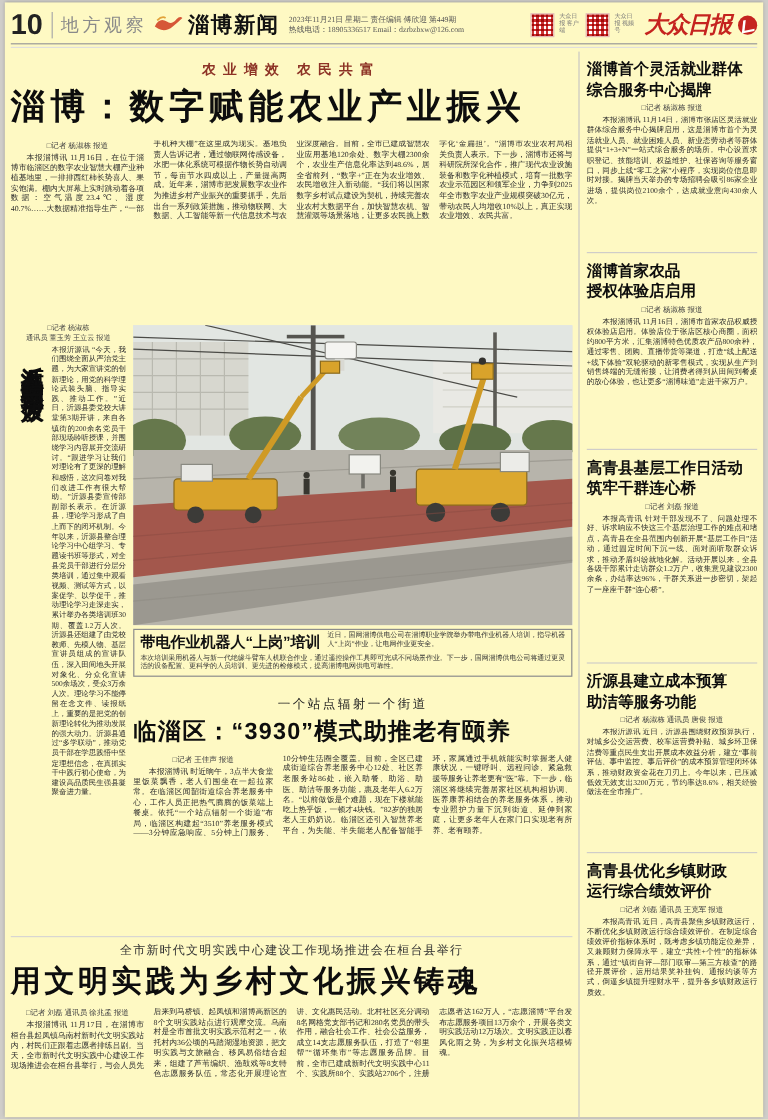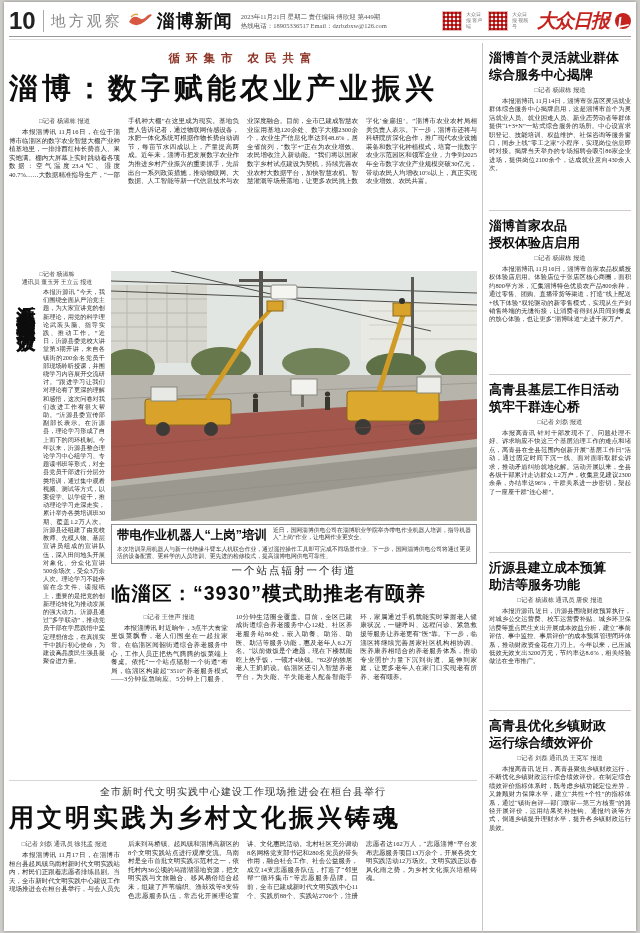--- a/index.html
+++ b/index.html
@@ -1,17 +1,17 @@
 <!DOCTYPE html>
 <html><head>
 <meta charset="utf-8">
 <style>
   html,body{margin:0;padding:0;}
   body{background:#cfcdc9;font-family:"Liberation Serif","DejaVu Serif",serif;}
-  .sheet{position:relative;width:632px;height:929px;margin:2px auto;background:#ffffff;
+  .sheet{position:relative;width:632px;height:929px;margin:2px auto;background:#fef9c3;
          box-shadow:0 0 3px rgba(0,0,0,.35);padding:4px 5px;box-sizing:border-box;color:#222;}
   
   .hdr{display:flex;align-items:center;height:30px;border-bottom:1px solid #999;}
   .pageno{font-family:"Liberation Sans",sans-serif;font-size:24px;font-weight:bold;color:#222;line-height:1;}
   .hdr-div{width:1px;height:22px;background:#aaa;margin:0 7px;}
   .sec-name{font-family:Liberation Serif, serif;font-size:15px;color:#8a8a8a;letter-spacing:3px;text-align:right;}
   .logo-swirl{margin:0 4px;}
   .ed-name{font-family:"Liberation Sans",sans-serif;font-size:18px;font-weight:bold;color:#111;letter-spacing:1px;}
   .hdr-meta{font-size:6.5px;color:#555;line-height:9px;margin-left:8px;white-space:nowrap;}
   .hdr-right{margin-left:auto;display:flex;align-items:center;gap:4px;}
@@ -100,21 +100,21 @@
       <span class="emblem"></span>
     </span>
   </div>
   <div class="hdr-sub"></div>
 
   <div class="grid">
 
     <div class="left">
 
       <div>
-        <div class="kick a1-kick">循环集市  农民共富</div>
+        <div class="kick a1-kick">农业增效  农民共富</div>
         <div class="hl a1-hl">淄博：数字赋能农业产业振兴</div>
         <div class="cols4 a1-body">
           <p class="byline">□记者 杨淑栋 报道</p>
           <p class="btxt">本报淄博讯 11月16日，在位于淄博市临淄区的数字农业智慧大棚产业种植基地里，一排排西红柿长势喜人、果实饱满。棚内大屏幕上实时跳动着各项数据：空气温度23.4℃、湿度40.7%……大数据精准指导生产，“一部手机种大棚”在这里成为现实。基地负责人告诉记者，通过物联网传感设备，水肥一体化系统可根据作物长势自动调节，每亩节水四成以上，产量提高两成。近年来，淄博市把发展数字农业作为推进乡村产业振兴的重要抓手，先后出台一系列政策措施，推动物联网、大数据、人工智能等新一代信息技术与农业深度融合。目前，全市已建成智慧农业应用基地120余处、数字大棚2300余个，农业生产信息化率达到48.6%，居全省前列，“数字+”正在为农业增效、农民增收注入新动能。“我们将以国家数字乡村试点建设为契机，持续完善农业农村大数据平台，加快智慧农机、智慧灌溉等场景落地，让更多农民挑上数字化‘金扁担’。”淄博市农业农村局相关负责人表示。下一步，淄博市还将与科研院所深化合作，推广现代农业设施装备和数字化种植模式，培育一批数字农业示范园区和领军企业，力争到2025年全市数字农业产业规模突破30亿元，带动农民人均增收10%以上，真正实现农业增效、农民共富。</p>
         </div>
       </div>
 
       <div class="band">
         <div class="strip">
           <p class="byline">□记者 杨淑栋</p>
@@ -212,21 +212,21 @@
           </svg>
 
           <div class="cap">
             <div class="cap-top">
               <span class="cap-title">带电作业机器人“上岗”培训</span>
               <span class="cap-txt">近日，国网淄博供电公司在淄博职业学院举办带电作业机器人培训，指导机器人“上岗”作业，让电网作业更安全。</span>
             </div>
             <div class="cap-txt" style="margin-top:2px">本次培训采用机器人与新一代绝缘斗臂车人机联合作业，通过遥控操作工具即可完成不同场景作业。下一步，国网淄博供电公司将通过更灵活的设备配置、更科学的人员培训、更先进的检修模式，提高淄博电网供电可靠性。</div>
           </div>
 
-          <div class="a3-full" style="margin-top:0">
+          <div class="a3-full" style="margin-top:16px">
             <div class="kick a3-kick">一个站点辐射一个街道</div>
             <div class="hl a3-hl">临淄区：“3930”模式助推老有颐养</div>
             <div class="cols3 a3-body">
               <p class="byline">□记者 王佳声 报道</p>
               <p class="btxt">本报淄博讯 时近晌午，3点半大食堂里饭菜飘香，老人们围坐在一起拉家常。在临淄区闻韶街道综合养老服务中心，工作人员正把热气腾腾的饭菜端上餐桌。依托“一个站点辐射一个街道”布局，临淄区构建起“3510”养老服务模式——3分钟应急响应、5分钟上门服务、10分钟生活圈全覆盖。目前，全区已建成街道综合养老服务中心12处、社区养老服务站86处，嵌入助餐、助浴、助医、助洁等服务功能，惠及老年人6.2万名。“以前做饭是个难题，现在下楼就能吃上热乎饭，一顿才4块钱。”82岁的独居老人王奶奶说。临淄区还引入智慧养老平台，为失能、半失能老人配备智能手环，家属通过手机就能实时掌握老人健康状况，一键呼叫、远程问诊、紧急救援等服务让养老更有“医”靠。下一步，临淄区将继续完善居家社区机构相协调、医养康养相结合的养老服务体系，推动专业照护力量下沉到街道、延伸到家庭，让更多老年人在家门口实现老有所养、老有颐养。</p>
             </div>
           </div>
         </div>
       </div>
 

